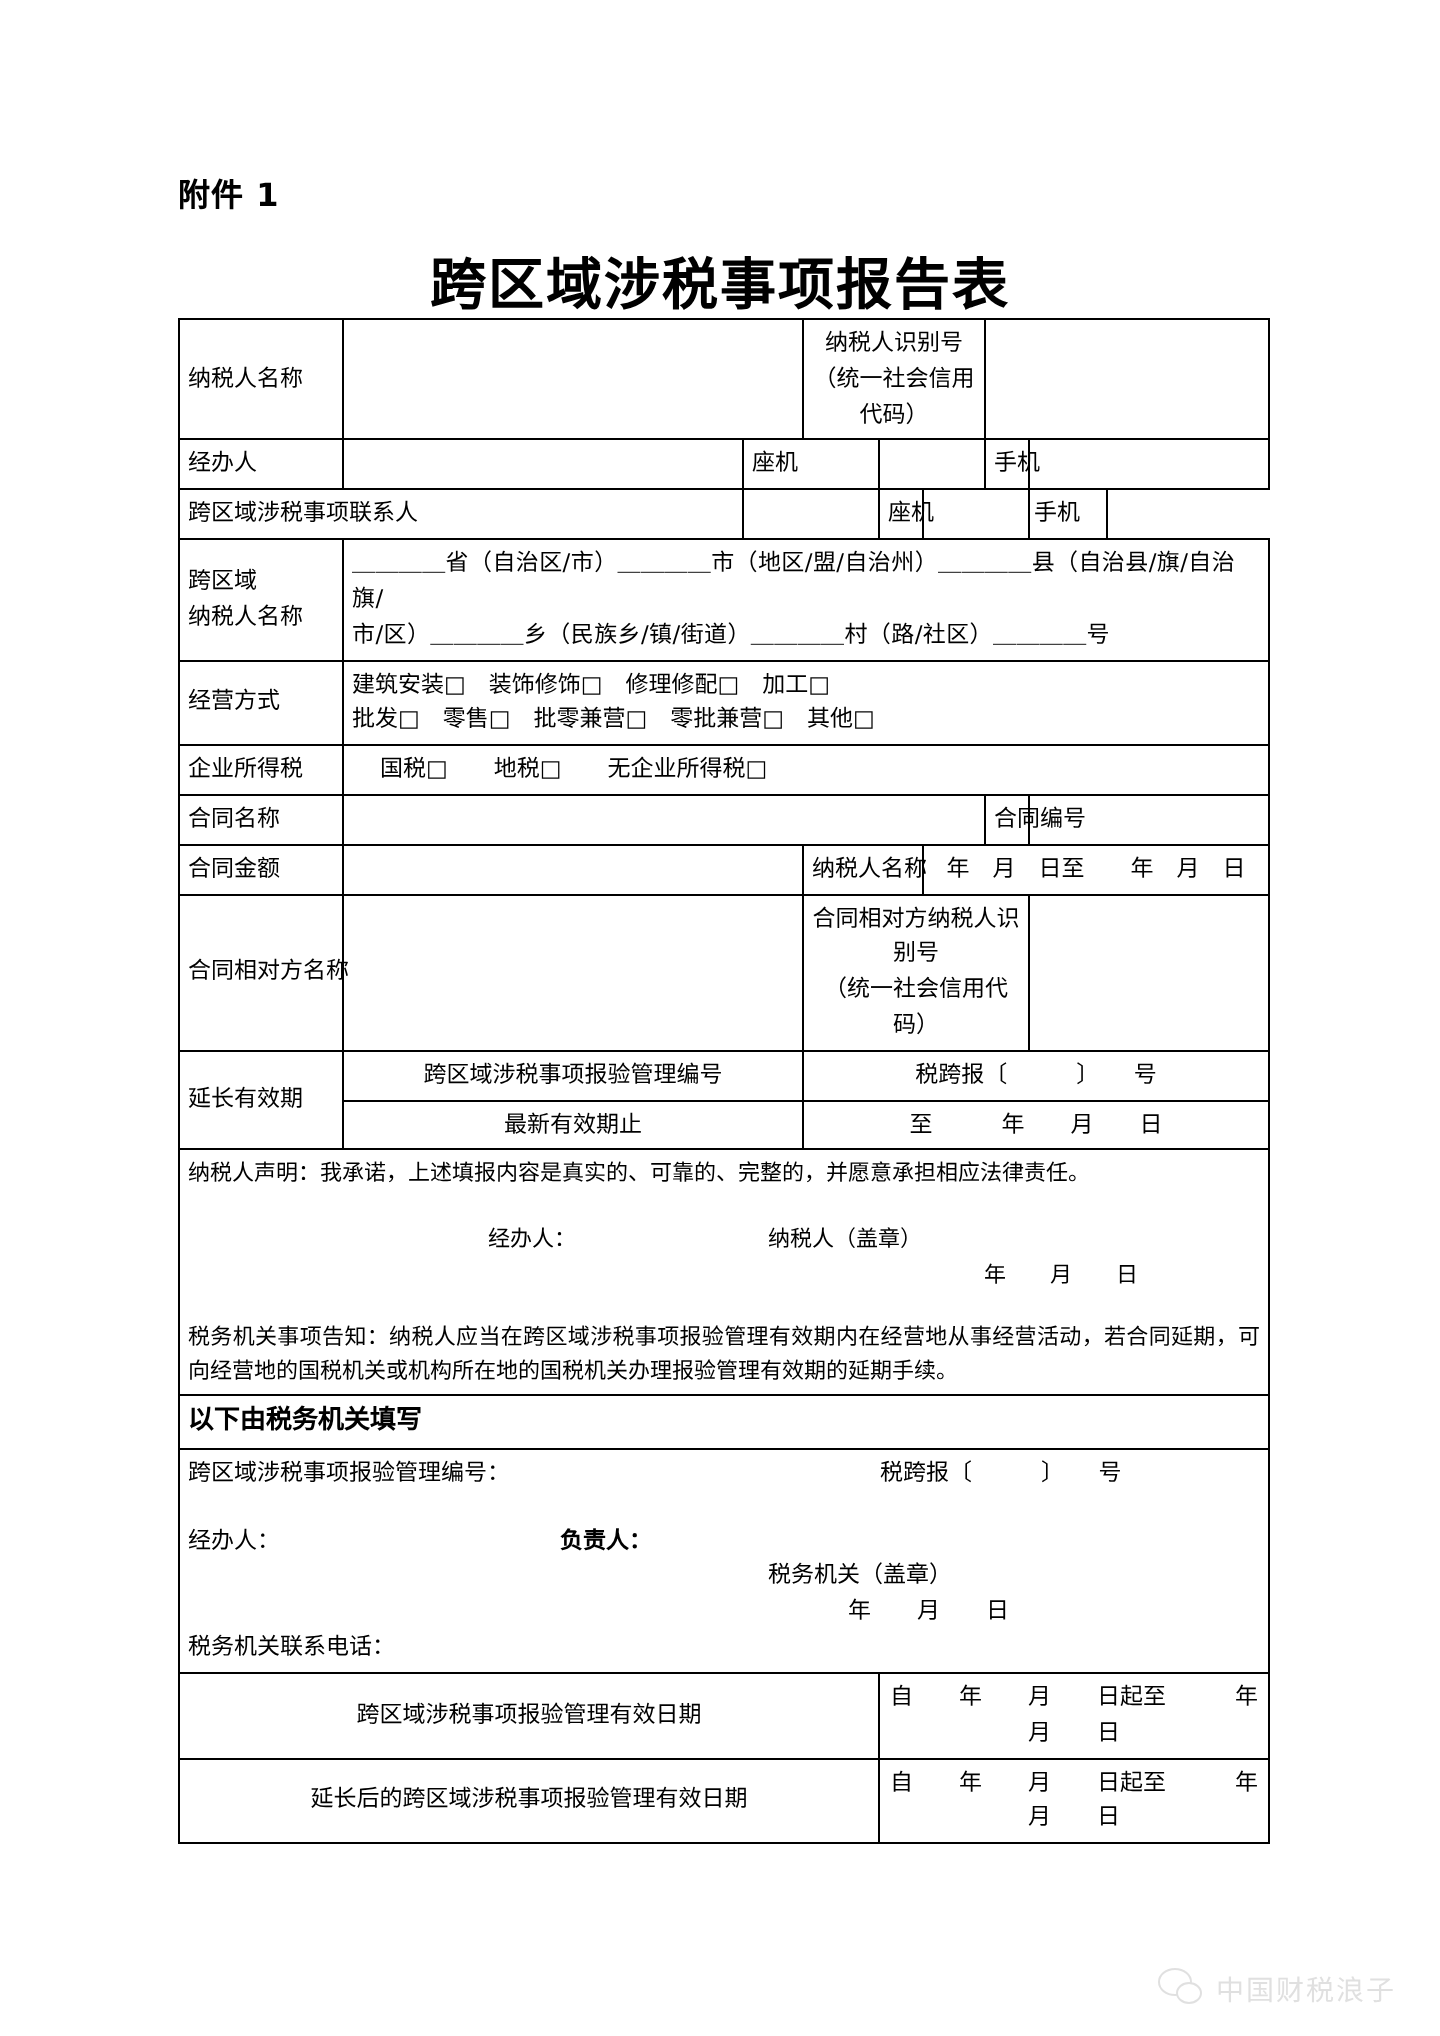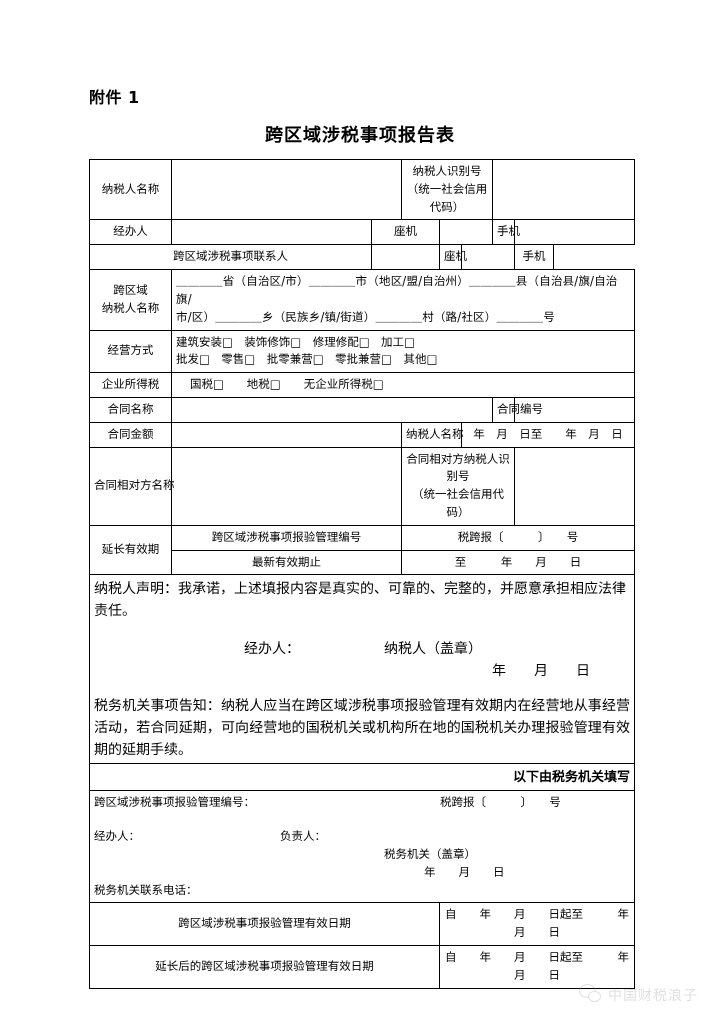--- a/index.html
+++ b/index.html
@@ -13,70 +13,70 @@
   }
   .page{position:relative;width:720px;height:1018px;border-radius:30px;}
 
   .attachment-label{
     position:absolute;left:89px;top:84px;
     font-size:16px;font-weight:700;letter-spacing:.5px;
   }
 
   .doc-title{
     position:absolute;left:0;top:120px;width:720px;
-    text-align:center;font-size:18px;font-weight:700;letter-spacing:1px;
+    text-align:center;font-size:28px;font-weight:700;letter-spacing:1px;
   }
 
   table.form{
     position:absolute;left:89px;top:159px;
     width:545px;
     border-collapse:collapse;
     table-layout:fixed;
     font-size:11.5px;
   }
   table.form td{
     border:1px solid #000;
     padding:3px 4px;
     vertical-align:middle;
     line-height:1.55;
     height:17px;
   }
   .c{text-align:center;}
   .l{text-align:left;}
   .blank{}
   .tall{height:36px;}
-  .lbl{text-align:center;white-space:nowrap;}
+  .lbl{text-align:left;white-space:nowrap;}
 
   .two-line{line-height:1.5;}
 
   .addr{font-size:11.5px;line-height:1.75;letter-spacing:.2px;}
   .mode{font-size:11.5px;line-height:1.85;}
 
   .decl{
-    text-align:left;line-height:1.9;font-size:14px;padding:5px 6px 5px 7px;
+    text-align:left;line-height:1.9;font-size:11px;padding:5px 6px 5px 7px;
   }
   .decl .sig-row{
     display:block;margin-top:16px;padding-left:150px;
   }
   .decl .sig-row .pre{display:inline-block;width:140px;}
   .decl .date-row{display:block;text-align:left;padding-left:398px;}
   .decl .notice{display:block;margin-top:14px;text-align:justify;}
 
   .section-head{
-    text-align:right;font-weight:700;font-size:13px;padding:5px 0;
+    text-align:left;font-weight:700;font-size:13px;padding:5px 0;
   }
 
   .auth-block{
     text-align:left;font-size:11.5px;line-height:1.9;padding:5px 6px 5px 7px;
     position:relative;height:82px;
   }
   .auth-block .r1{display:block;}
   .auth-block .r1 .num{display:inline-block;padding-left:185px;}
   .auth-block .r2{display:block;margin-top:16px;}
-  .auth-block .r2 .fuze{display:inline-block;padding-left:140px;}
+  .auth-block .r2 .fuze{display:inline-block;padding-left:140px;font-weight:bold;}
   .auth-block .seal{display:block;text-align:left;padding-left:290px;}
   .auth-block .seal-date{display:block;text-align:left;padding-left:330px;}
   .auth-block .r3{display:block;}
 
   .watermark{
     position:absolute;right:22px;bottom:14px;
     display:flex;gap:7px;
     opacity:.30;
   }
   .watermark .wx{

